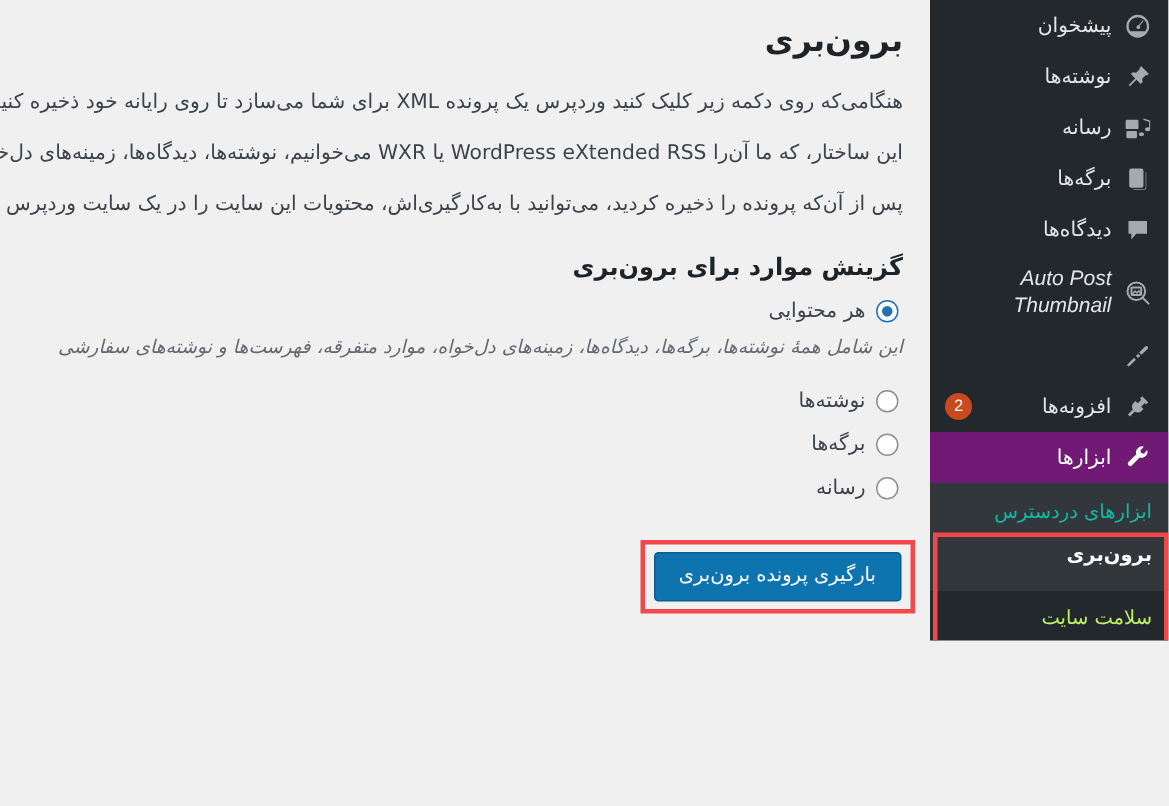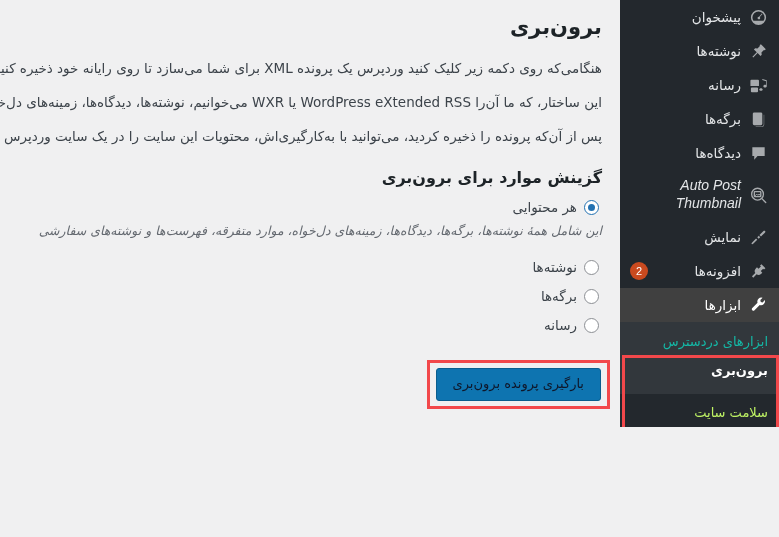--- a/index.html
+++ b/index.html
@@ -65,21 +65,21 @@
     align-items: center;
   }
   .menu-item.two-line .mi-label {
     white-space: normal;
     font-family: "Liberation Sans", sans-serif;
     font-size: 14px;
     line-height: 1.28;
     font-style: italic;
   }
   .menu-item.current {
-    background: #404040;
+    background: #701a75;
     color: #fff;
   }
   .menu-item.current .mi-icon { color: #fff; }
   .menu-item.current::after {
     content: "";
     position: absolute;
     left: -8px;
     top: 50%;
     margin-top: -8px;
     width: 0;
@@ -235,21 +235,21 @@
     position: relative;
     margin-top: 22px;
     margin-right: 1px;
     display: inline-block;
   }
   .button-primary {
     display: inline-block;
     background: #0e74b0;
     border: 1px solid #0a5e8e;
     border-radius: 3px;
-    color: #0f172a;
+    color: #ffffff;
     font-size: 13px;
     font-family: "DejaVu Sans", "Liberation Sans", sans-serif;
     padding: 6px 16px 7px 16px;
     line-height: 1.4;
     white-space: nowrap;
     cursor: pointer;
   }
   #submit-highlight {
     position: absolute;
     top: -8px;
@@ -366,21 +366,20 @@
       </span>
       <span class="mi-label">Auto Post Thumbnail</span>
     </div>
 
     <div class="menu-item">
       <span class="mi-icon">
         <svg width="19" height="19" viewBox="0 0 20 20" fill="currentColor">
           <path d="M16.9 3.1c-.5-.5-1.3-.4-1.9.2l-4 4.1 1.6 1.6 4.1-4c.6-.6.7-1.4.2-1.9zM10.3 8.2 8.7 9.8l1.5 1.5 1.6-1.6-1.5-1.5zM7.4 11.1l-4.3 4.3c-.6.6-.6 1.1-.2 1.5.4.4.9.4 1.5-.2l4.3-4.3-1.3-1.3z"></path>
         </svg>
       </span>
-      <span class="mi-label">نمایش</span>
     </div>
 
     <div class="menu-item">
       <span class="mi-icon">
         <svg width="19" height="19" viewBox="0 0 20 20" fill="currentColor">
           <path d="M13.1 2.3 11.6 3.8l.9.9-2.5 2.5-1.6-1.6-1.4 1.4c-1.3 1.3-1.4 3.2-.4 4.6l-3.5 3.5 1.4 1.4 3.5-3.5c1.4 1 3.3.9 4.6-.4l1.4-1.4-1.6-1.6 2.5-2.5.9.9 1.5-1.5-4.2-4.2z"></path>
         </svg>
       </span>
       <span class="mi-label">افزونه‌ها</span>
       <span class="badge">2</span>

